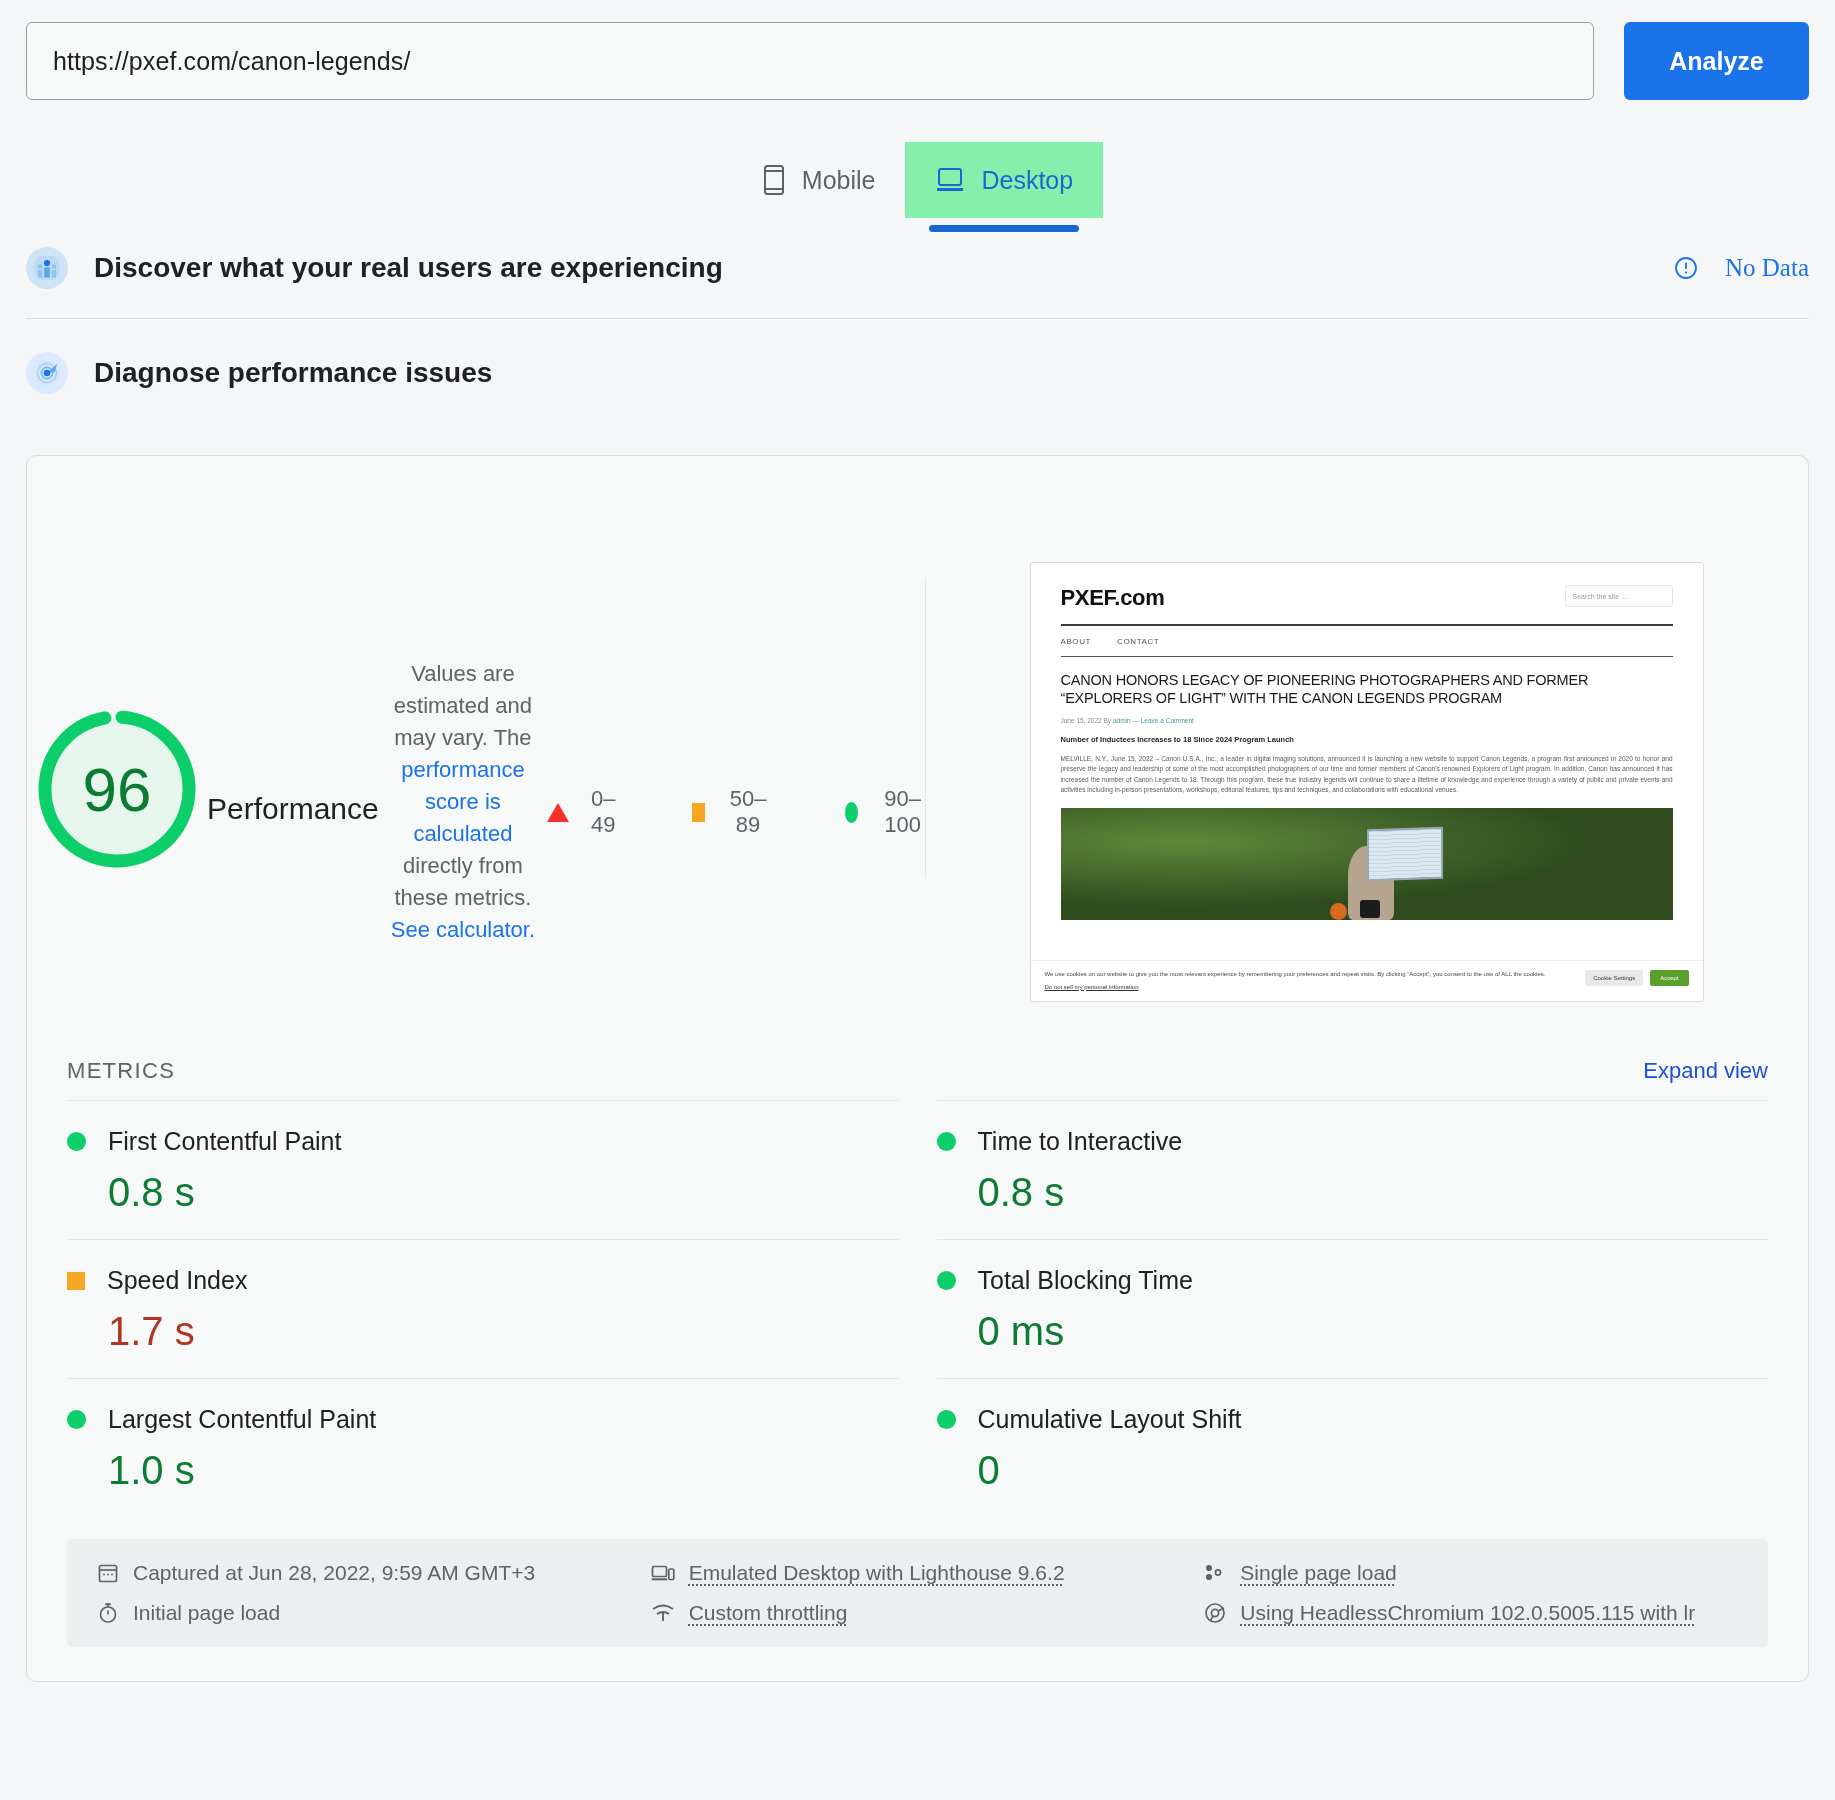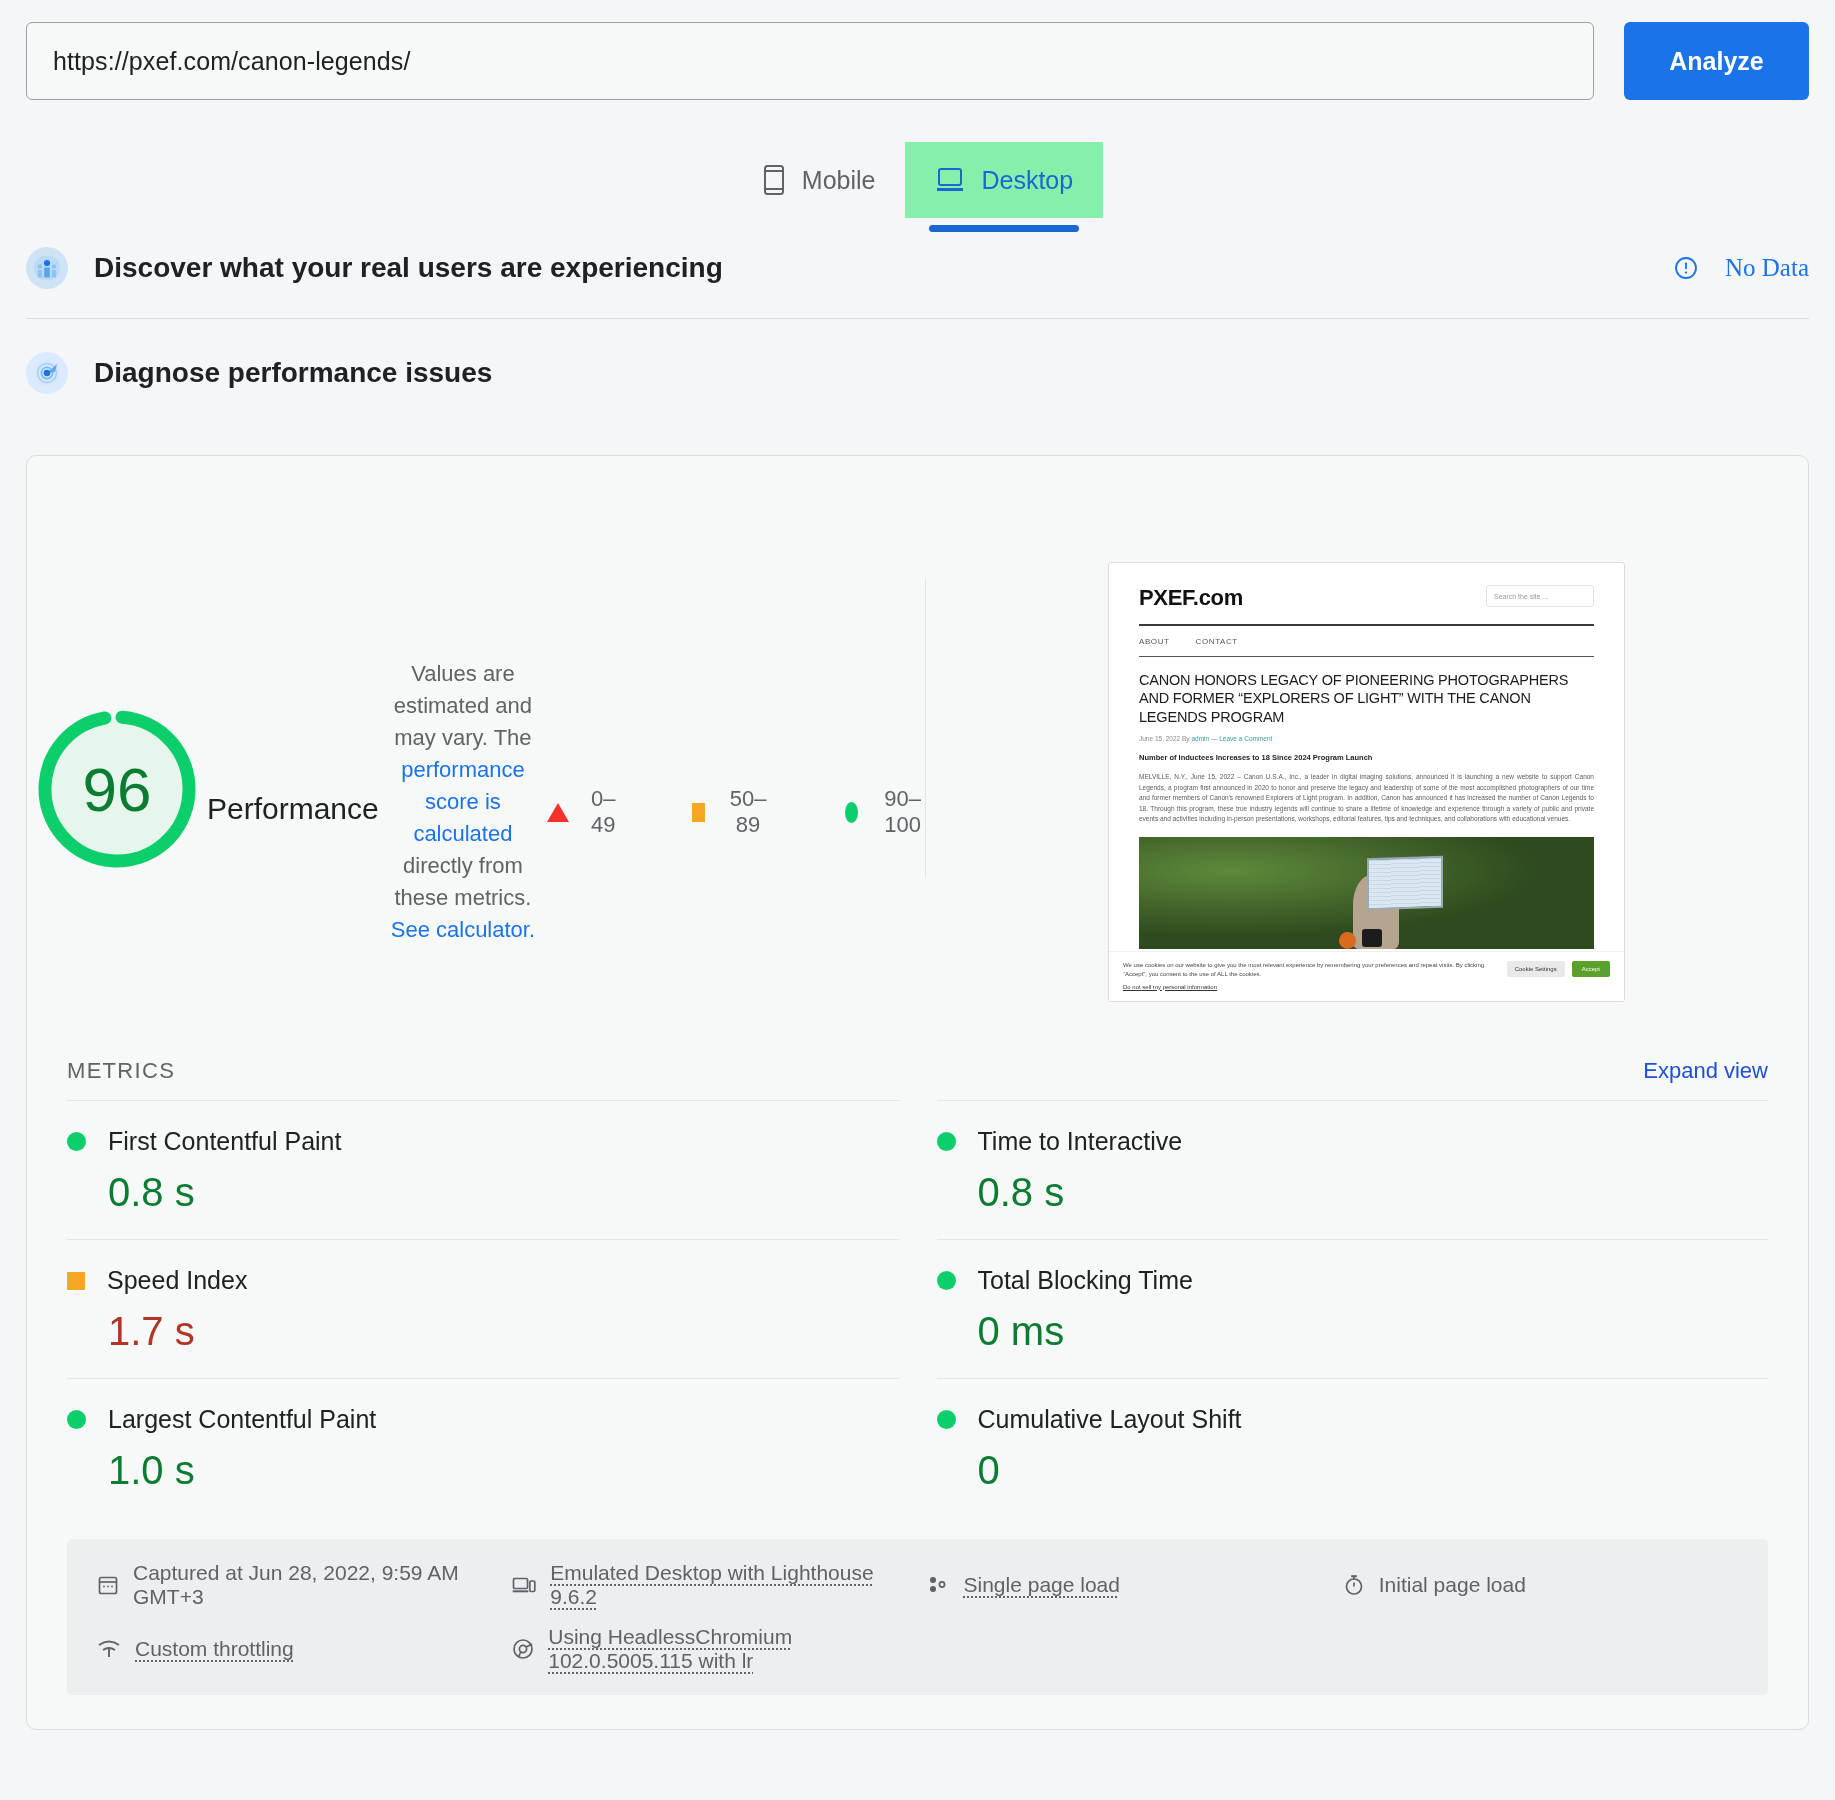--- a/index.html
+++ b/index.html
@@ -175,21 +175,21 @@
   .lg-sq { width: 19px; height: 19px; background: #f5a623; }
   .lg-ci { width: 21px; height: 21px; border-radius: 50%; background: #0cce6b; }
 
   
   .thumb-col {
     flex: 1;
     display: flex; align-items: flex-start; justify-content: center;
     padding-top: 46px;
   }
   .thumb {
-    width: 517px;
+    width: 674px;
     height: 440px;
     background: #fff;
     border: 1px solid #dadce0;
     border-radius: 3px;
     overflow: hidden;
     position: relative;
     font-family: "Liberation Sans", sans-serif;
   }
   .tb-pad { padding: 22px 30px 0 30px; }
   .tb-head { display: flex; align-items: flex-start; justify-content: space-between; }
@@ -266,21 +266,21 @@
   .m-name { font-size: 25px; color: #202124; }
   .m-val { font-size: 40px; margin-top: 14px; padding-left: 41px; }
 
   
   .footer {
     margin: 22px 40px 34px 40px;
     background: #eceef0;
     border-radius: 5px;
     padding: 22px 30px;
     display: grid;
-    grid-template-columns: 1fr 1fr 1fr 1fr;
+    grid-template-columns: 1fr 1fr 1fr;
     row-gap: 16px;
     column-gap: 20px;
   }
   .f-item { display: flex; align-items: center; gap: 14px; font-size: 21px; color: #5f6368; }
   .f-item .f-txt.link {
     text-decoration: underline;
     text-decoration-style: dotted;
     text-underline-offset: 4px;
     cursor: pointer;
   }

